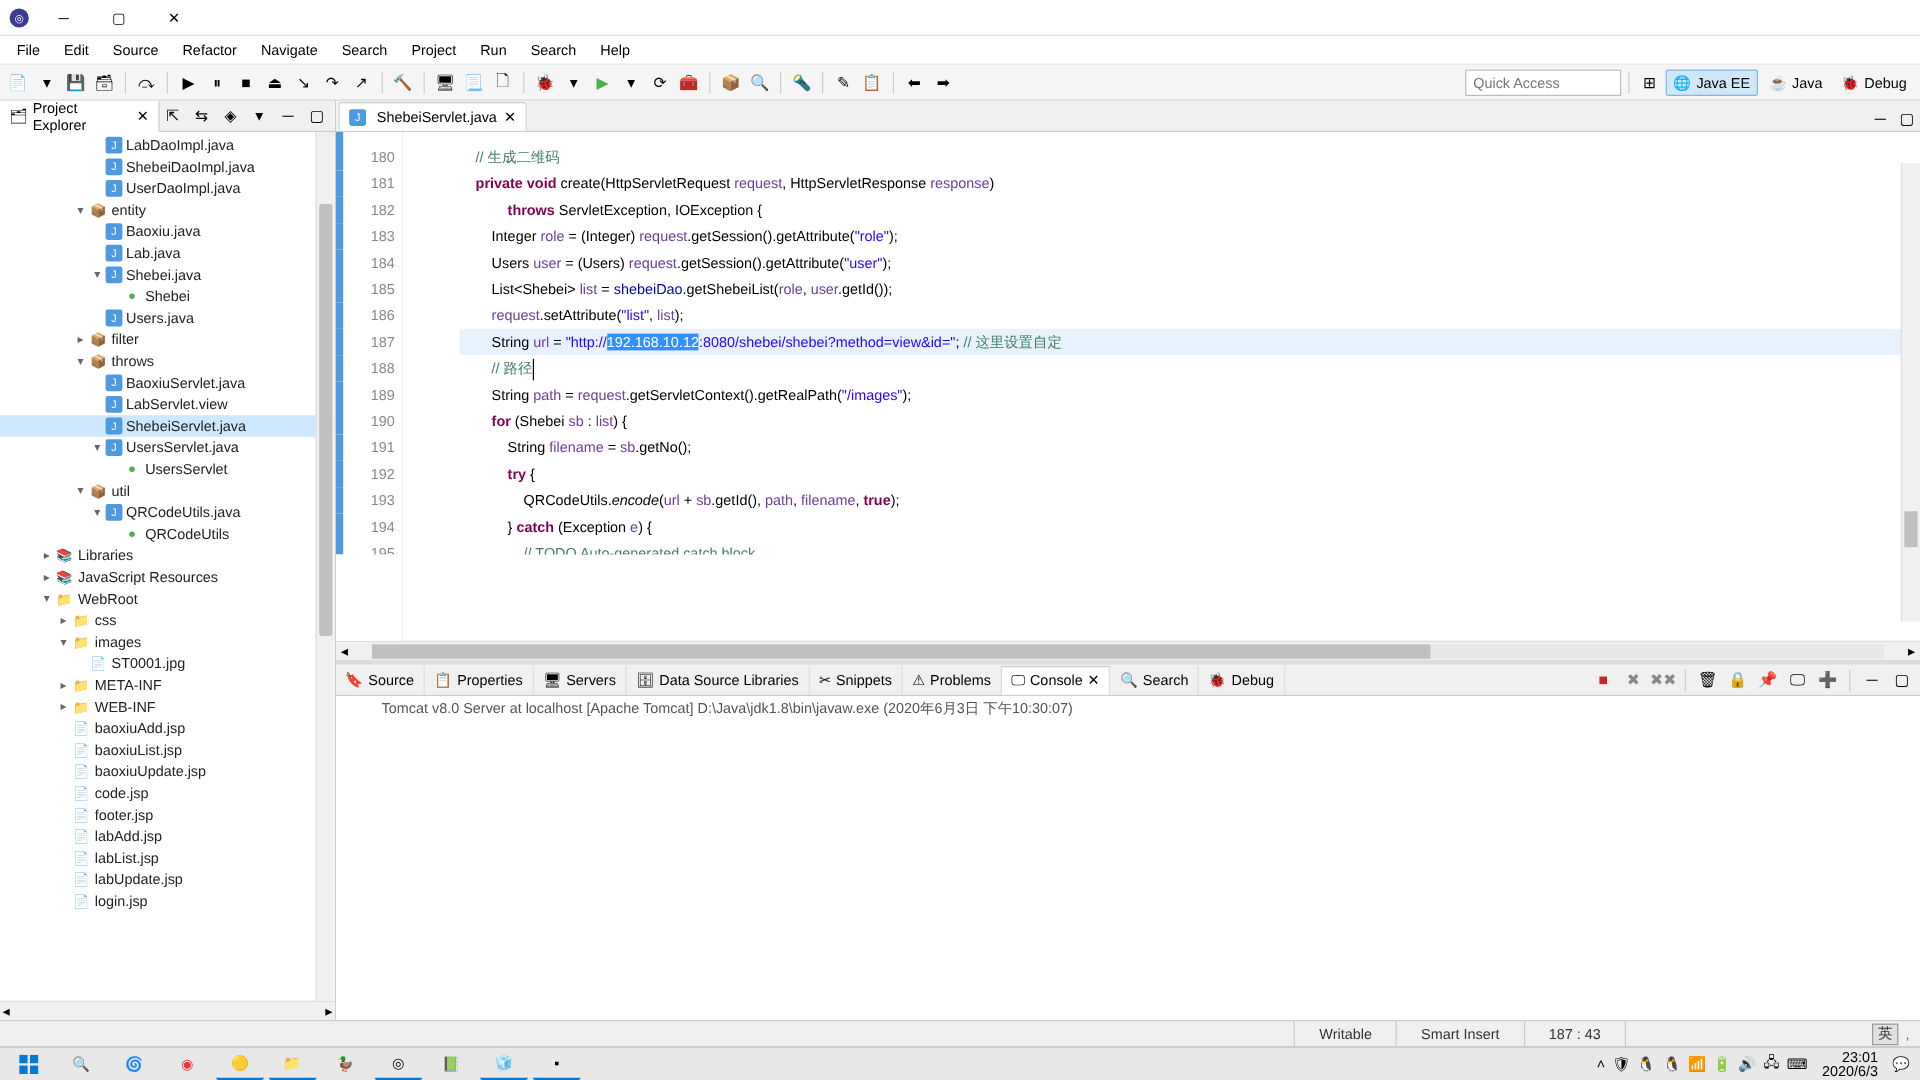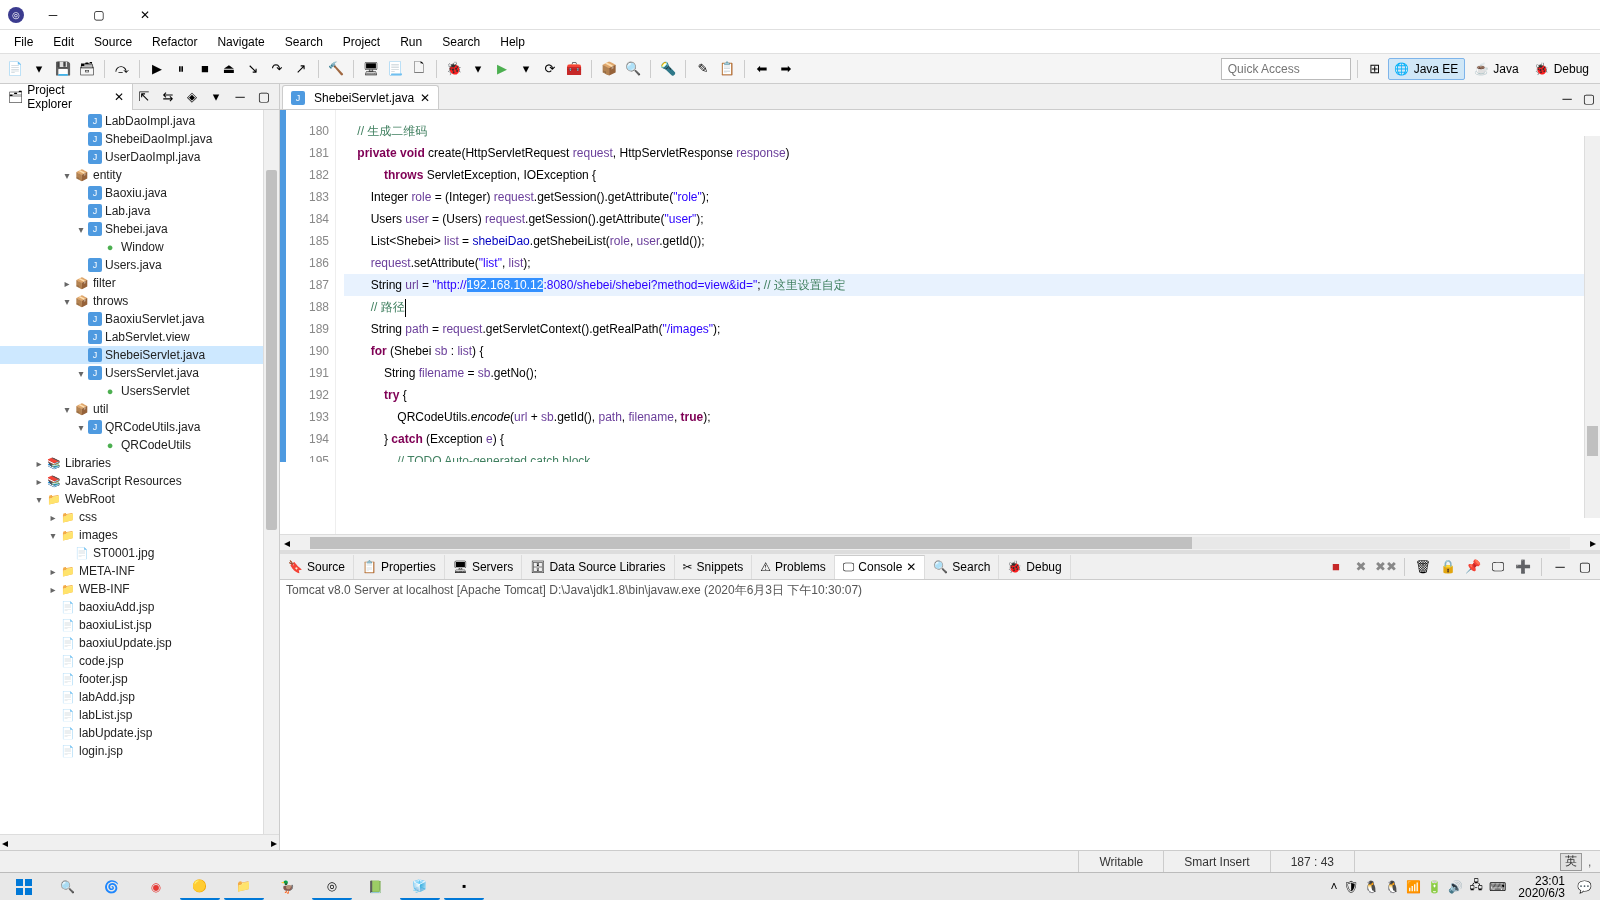--- a/index.html
+++ b/index.html
@@ -45,21 +45,21 @@
 .icon-folder { color: #e8b34b; }
 .icon-file { color: #6aa5c8; }
 .explorer-hscroll { height: 16px; background: #f0f0f0; border-top: 1px solid #ddd; display:flex; align-items:center; justify-content:space-between; padding:0 2px; }
 .explorer-vscroll { position:absolute; right:0; top:26px; bottom:16px; width:16px; background:#f0f0f0; border-left:1px solid #ddd; }
 .explorer-vscroll .thumb { position:absolute; left:2px; right:2px; top:60px; height:360px; background:#c0c0c0; border-radius:2px; }
 
 
 .editor-area { flex: 1; display: flex; flex-direction: column; background: #fff; position: relative; }
 .editor-tabs { height: 26px; background: #f0f0f0; display: flex; align-items: flex-end; border-bottom: 1px solid #ccc; }
 .editor-tab { height: 24px; padding: 0 8px; display: flex; align-items: center; gap: 6px; background: #fff; border: 1px solid #ccc; border-bottom: none; margin-left: 2px; border-radius: 3px 3px 0 0; }
-.editor-body { flex: 1; display: flex; overflow: hidden; position: relative; }
+.editor-body { flex: 1; display: flex; overflow: hidden; position: relative; gap: 39px; }
 .gutter { width: 56px; background: #fff; border-right: 1px solid #eee; text-align: right; padding-right: 6px; color: #888; font-family: Consolas, monospace; font-size: 14px; line-height: 22px; position: relative; }
 .gutter .ln { height: 22px; position: relative; }
 .gutter .blue-bar { position: absolute; left: 0; top: 0; bottom: 0; width: 6px; background: #4e9ae0; }
 .code { flex: 1; font-family: Consolas, "Courier New", monospace; font-size: 15px; line-height: 22px; padding-left: 8px; white-space: pre; overflow: hidden; color: #000; }
 .code .line { height: 22px; }
 .code .line.hl { background: #e8f2fe; }
 .kw { color: #7f0055; font-weight: bold; }
 .str { color: #2a00ff; }
 .cmt { color: #3f7f5f; }
 .it { font-style: italic; }
@@ -71,21 +71,21 @@
 .editor-vscroll { position:absolute; right:0; top:26px; bottom:16px; width:16px; background:#f0f0f0; border-left:1px solid #ddd; }
 .editor-vscroll .thumb { position:absolute; left:2px; right:2px; top:290px; height:30px; background:#c0c0c0; }
 
 
 .bottom-panel { height: 300px; border-top: 4px solid #ddd; background: #fff; display: flex; flex-direction: column; }
 .bottom-tabs { height: 26px; background: #f0f0f0; display: flex; align-items: center; border-bottom: 1px solid #ccc; padding-right:4px; }
 .btab { height: 24px; padding: 0 8px; display: flex; align-items: center; gap: 4px; cursor: pointer; border-right: 1px solid #ddd; }
 .btab.active { background: #fff; border-top: 1px solid #ccc; }
 .btab-icons { margin-left: auto; display: flex; gap: 3px; align-items:center; }
 .console-line { padding: 2px 6px; color: #555; }
-.bottom-body { flex: 1; overflow: auto; position: relative; }
+.bottom-body { flex: 1; overflow: auto; position: relative; padding-left: 32px; }
 
 
 .statusbar { height: 22px; background: #f0f0f0; border-top: 1px solid #ccc; display: flex; align-items: center; font-size: 12px; color: #333; }
 .status-cell { padding: 0 20px; border-left: 1px solid #ccc; height: 100%; display: flex; align-items: center; }
 .statusbar .spacer { flex: 1; }
 .ime-badge { width:22px; height:18px; background:#e0e0e0; border:1px solid #999; display:flex; align-items:center; justify-content:center; margin:0 6px; }
 
 
 .taskbar { height: 28px; background: #e8e8e8; border-top: 1px solid #bbb; display: flex; align-items: center; padding: 0 4px; gap: 4px; position: relative; }
 .task-btn { width: 40px; height: 26px; display: flex; align-items: center; justify-content: center; cursor: pointer; border-radius:2px; }
@@ -235,21 +235,21 @@
         <div class="tree-row">
           <span class="tree-indent" style="width:70px"></span>
           <span class="tree-arrow">▾</span>
           <span class="tree-icon icon-j">J</span>
           <span class="tree-label">Shebei.java</span>
         </div>
         <div class="tree-row">
           <span class="tree-indent" style="width:84px"></span>
           <span class="tree-arrow"></span>
           <span class="tree-icon icon-cls">●</span>
-          <span class="tree-label">Window</span>
+          <span class="tree-label">Shebei</span>
         </div>
         <div class="tree-row">
           <span class="tree-indent" style="width:70px"></span>
           <span class="tree-arrow"></span>
           <span class="tree-icon icon-j">J</span>
           <span class="tree-label">Users.java</span>
         </div>
         <div class="tree-row">
           <span class="tree-indent" style="width:56px"></span>
           <span class="tree-arrow">▸</span>

